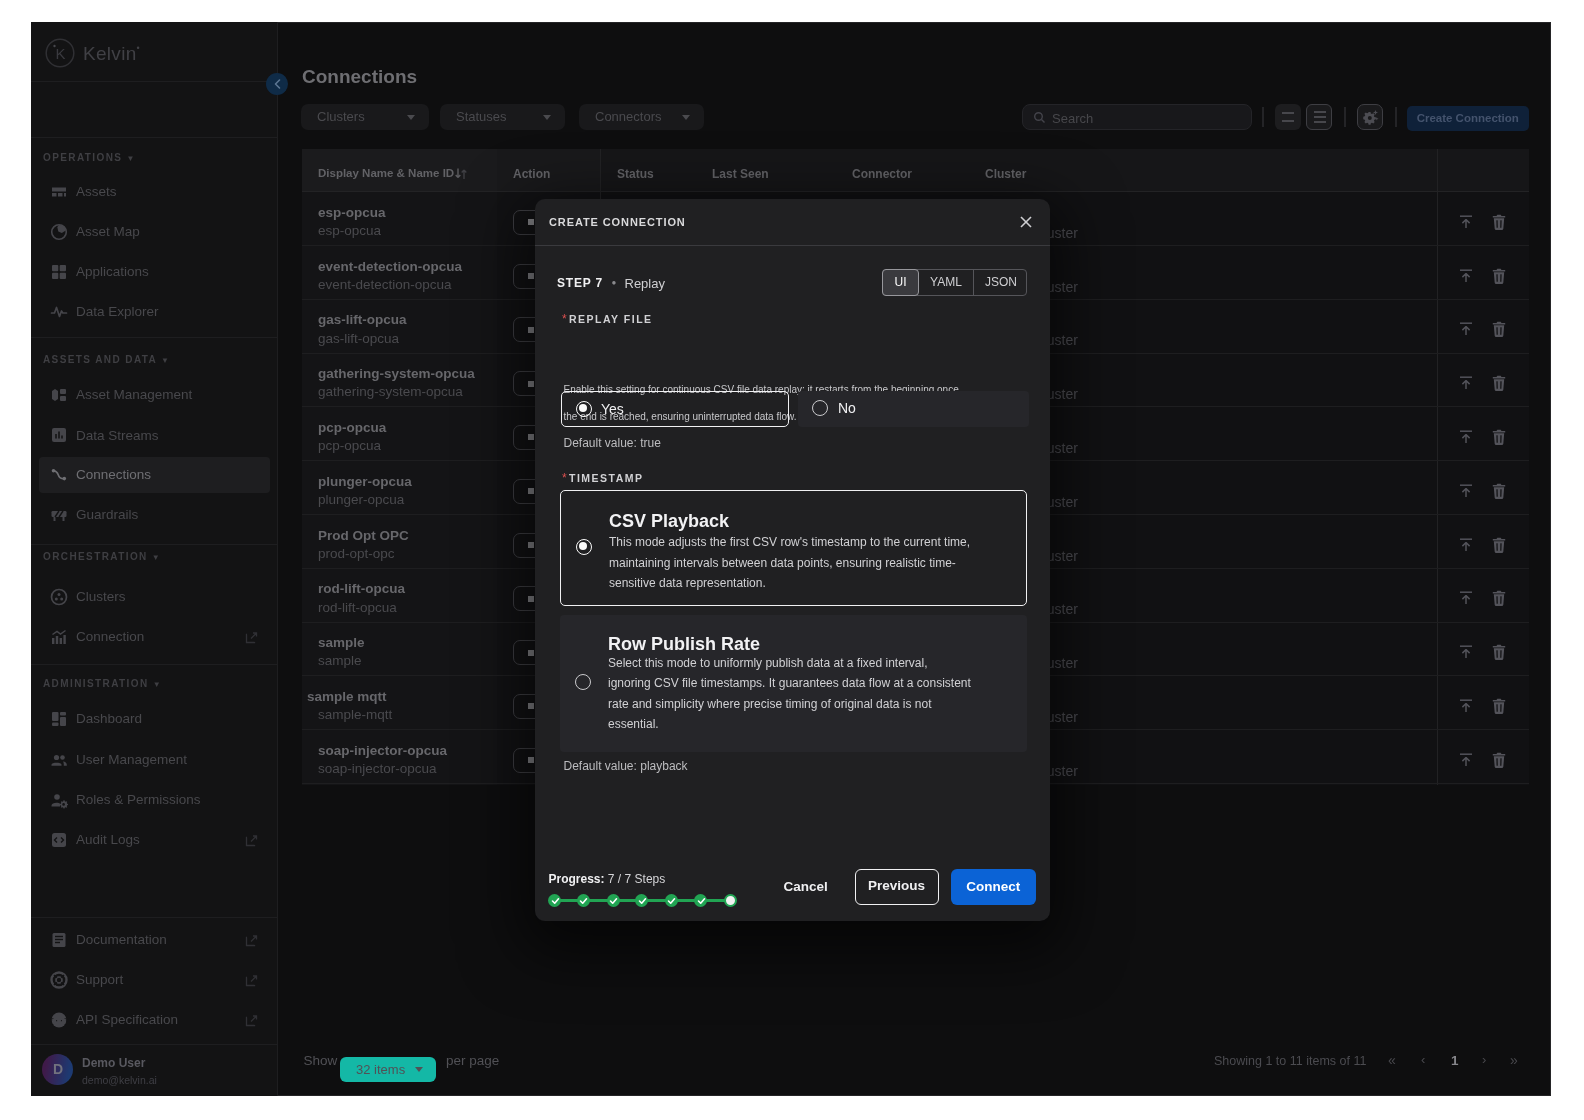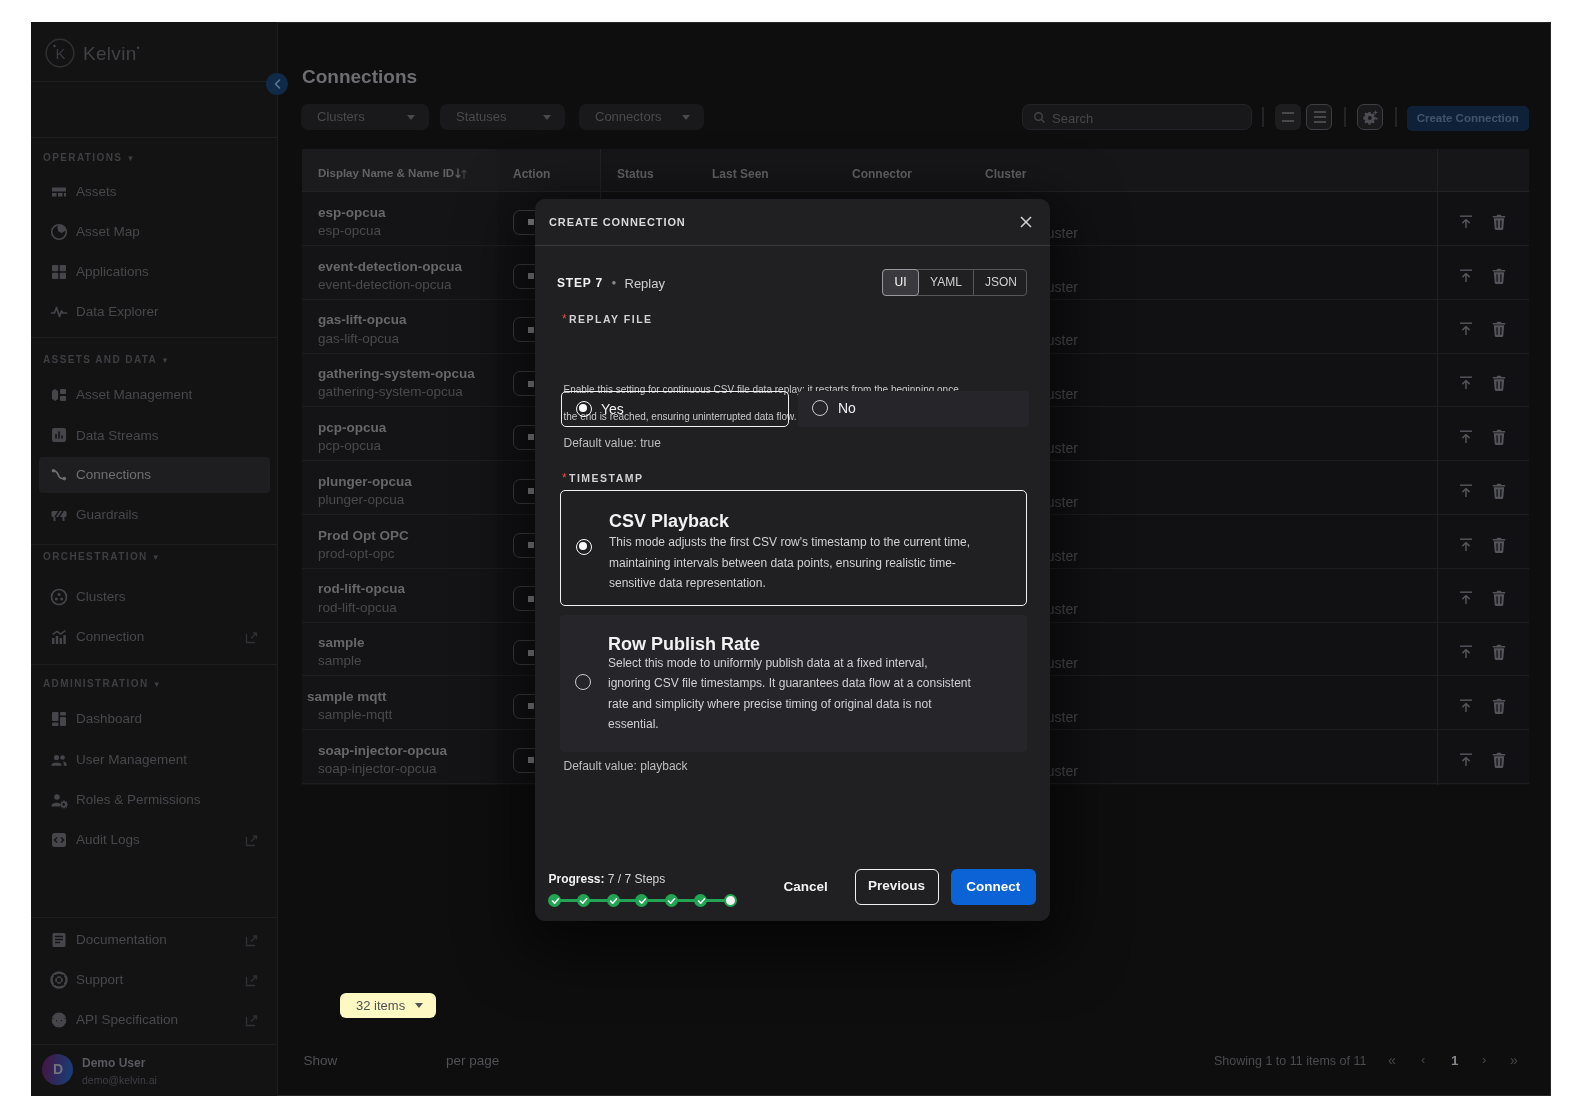--- a/index.html
+++ b/index.html
@@ -526,21 +526,21 @@
           <path d="M3.8 5.3 h10.4 l-0.9 10.4 a1.5 1.5 0 0 1 -1.5 1.3 h-5.6 a1.5 1.5 0 0 1 -1.5 -1.3 z M6.5 3 l0.8-1.3 h3.4 l0.8 1.3 h3.7 v1.5 h-12.4 v-1.5 z"></path>
         </g>
         <g stroke="#141416" stroke-width="1.3">
           <line x1="7" y1="7.3" x2="7.2" y2="14.8"></line>
           <line x1="11" y1="7.3" x2="10.8" y2="14.8"></line>
         </g>
       </svg>
     <div class="rdiv" style="top:761.0px;"></div>
 
     <div class="abs" style="left:272.5px;top:1031px;font-size:13.5px;color:#515156;">Show</div>
-    <div class="abs" style="left:309px;top:971px;width:96px;height:25px;background:#fef9c3;border-radius:6px;">
+    <div class="abs" style="left:309px;top:1035px;width:96px;height:25px;background:#14b8a6;border-radius:6px;">
       <div class="abs" style="left:16px;top:5px;font-size:13px;color:#515156;">32 items</div>
       <div class="abs" style="left:75px;top:10px;width:0;height:0;border-left:4.5px solid transparent;border-right:4.5px solid transparent;border-top:5px solid #515156;"></div>
     </div>
     <div class="abs" style="left:415px;top:1031px;font-size:13.5px;color:#515156;">per page</div>
     <div class="abs" style="left:1183px;top:1032px;white-space:nowrap;font-size:12.5px;color:#4b4b50;">Showing 1 to 11 items of 11</div>
     <div class="abs" style="left:1357px;top:1030px;font-size:14px;color:#48484d;">«</div>
     <div class="abs" style="left:1390px;top:1030px;font-size:13px;color:#48484d;">‹</div>
     <div class="abs" style="left:1420px;top:1031px;font-size:13.5px;font-weight:bold;color:#85858a;">1</div>
     <div class="abs" style="left:1451px;top:1030px;font-size:13px;color:#48484d;">›</div>
     <div class="abs" style="left:1479px;top:1030px;font-size:14px;color:#48484d;">»</div>

